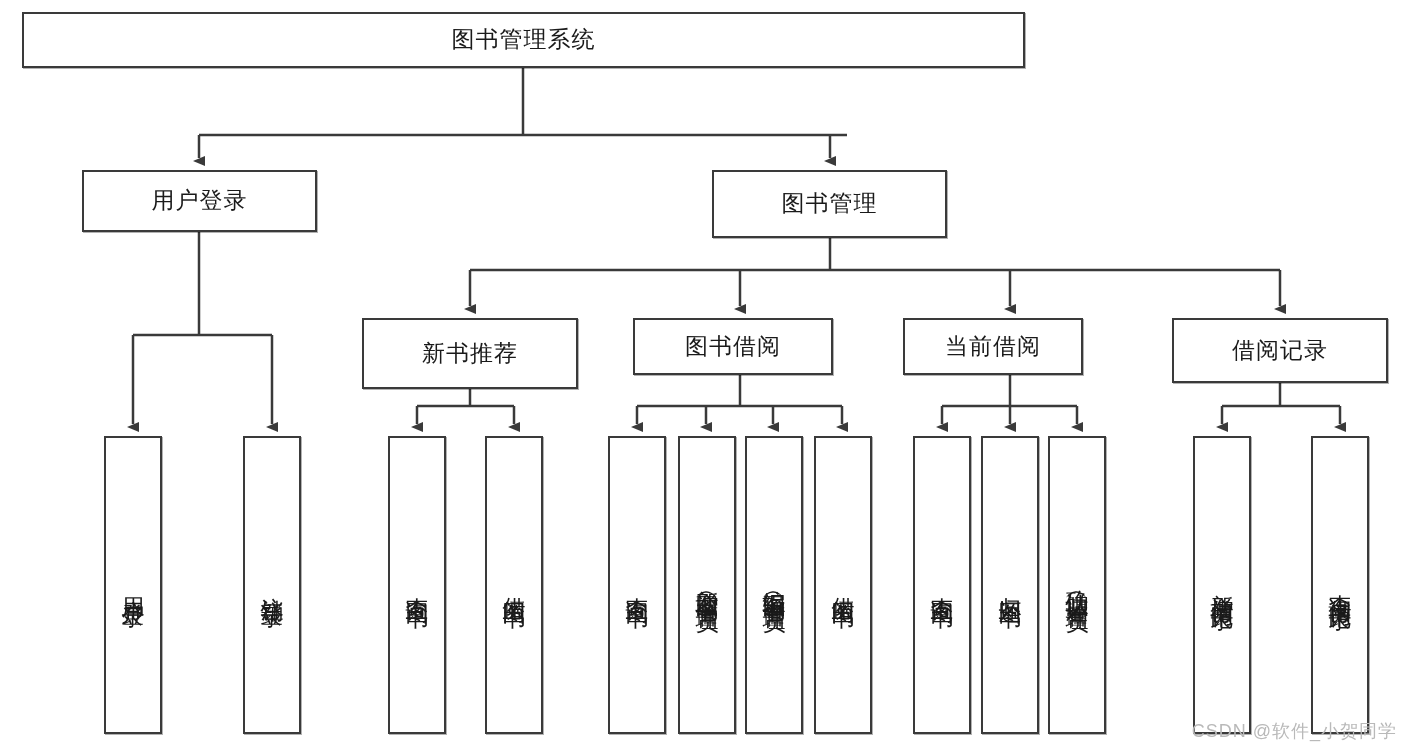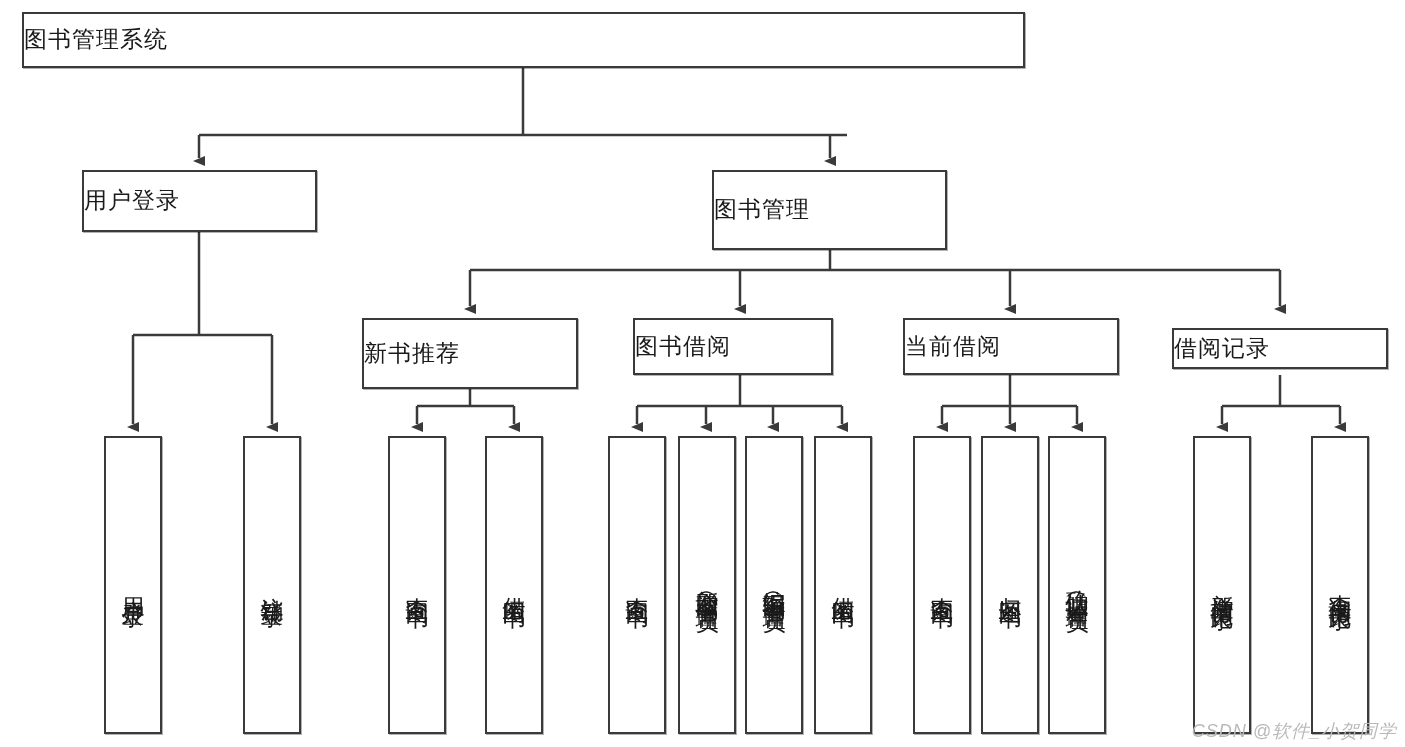--- a/index.html
+++ b/index.html
@@ -26,20 +26,21 @@
     height: 747px;
     pointer-events: none;
   }
   .node {
     position: absolute;
     box-sizing: border-box;
     background: #ffffff;
     border: 2px solid #3a3a3a;
     display: flex;
     align-items: center;
+    justify-content: center;
     box-shadow: 1px 1px 0 rgba(0,0,0,0.30);
   }
   .node.horiz {
     font-size: 23px;
     letter-spacing: 1px;
     line-height: 1.2;
   }
   .node.vert {
     align-items: flex-start;
     justify-content: center;
@@ -62,21 +63,20 @@
     justify-content: center;
   }
   #watermark {
     position: absolute;
     right: 8px;
     bottom: 4px;
     font-size: 18px;
     color: #b9b9b9;
     letter-spacing: 1px;
     white-space: nowrap;
-    font-style: italic;
   }
 </style>
 </head>
 <body>
 
 <div id="canvas">
 
   <svg class="edges" viewBox="0 0 1405 747">
     <defs>
       <marker id="arrow" markerWidth="10" markerHeight="12" refX="2" refY="6" orient="auto" markerUnits="userSpaceOnUse">
@@ -127,34 +127,34 @@
     </g>
   </svg>
 
   <div class="node horiz" style="left:22px; top:12px; width:1003px; height:56px;">
     <span class="hlabel">图书管理系统</span>
   </div>
 
   <div class="node horiz" style="left:82px; top:170px; width:235px; height:62px;">
     <span class="hlabel">用户登录</span>
   </div>
-  <div class="node horiz" style="left:712px; top:170px; width:235px; height:80px;">
+  <div class="node horiz" style="left:712px; top:170px; width:235px; height:68px;">
     <span class="hlabel">图书管理</span>
   </div>
 
   <div class="node horiz" style="left:362px; top:318px; width:216px; height:71px;">
     <span class="hlabel">新书推荐</span>
   </div>
   <div class="node horiz" style="left:633px; top:318px; width:200px; height:57px;">
     <span class="hlabel">图书借阅</span>
   </div>
-  <div class="node horiz" style="left:903px; top:318px; width:216px; height:57px;">
+  <div class="node horiz" style="left:903px; top:318px; width:180px; height:57px;">
     <span class="hlabel">当前借阅</span>
   </div>
-  <div class="node horiz" style="left:1172px; top:328px; width:216px; height:41px;">
+  <div class="node horiz" style="left:1172px; top:318px; width:216px; height:65px;">
     <span class="hlabel">借阅记录</span>
   </div>
 
   <div class="node vert" style="left:104px; top:436px; width:58px; height:298px;">
     <div class="vcell">
         <span class="vlabel">用户登录</span>
       </div>
   </div>
   <div class="node vert" style="left:243px; top:436px; width:58px; height:298px;">
     <div class="vcell">

